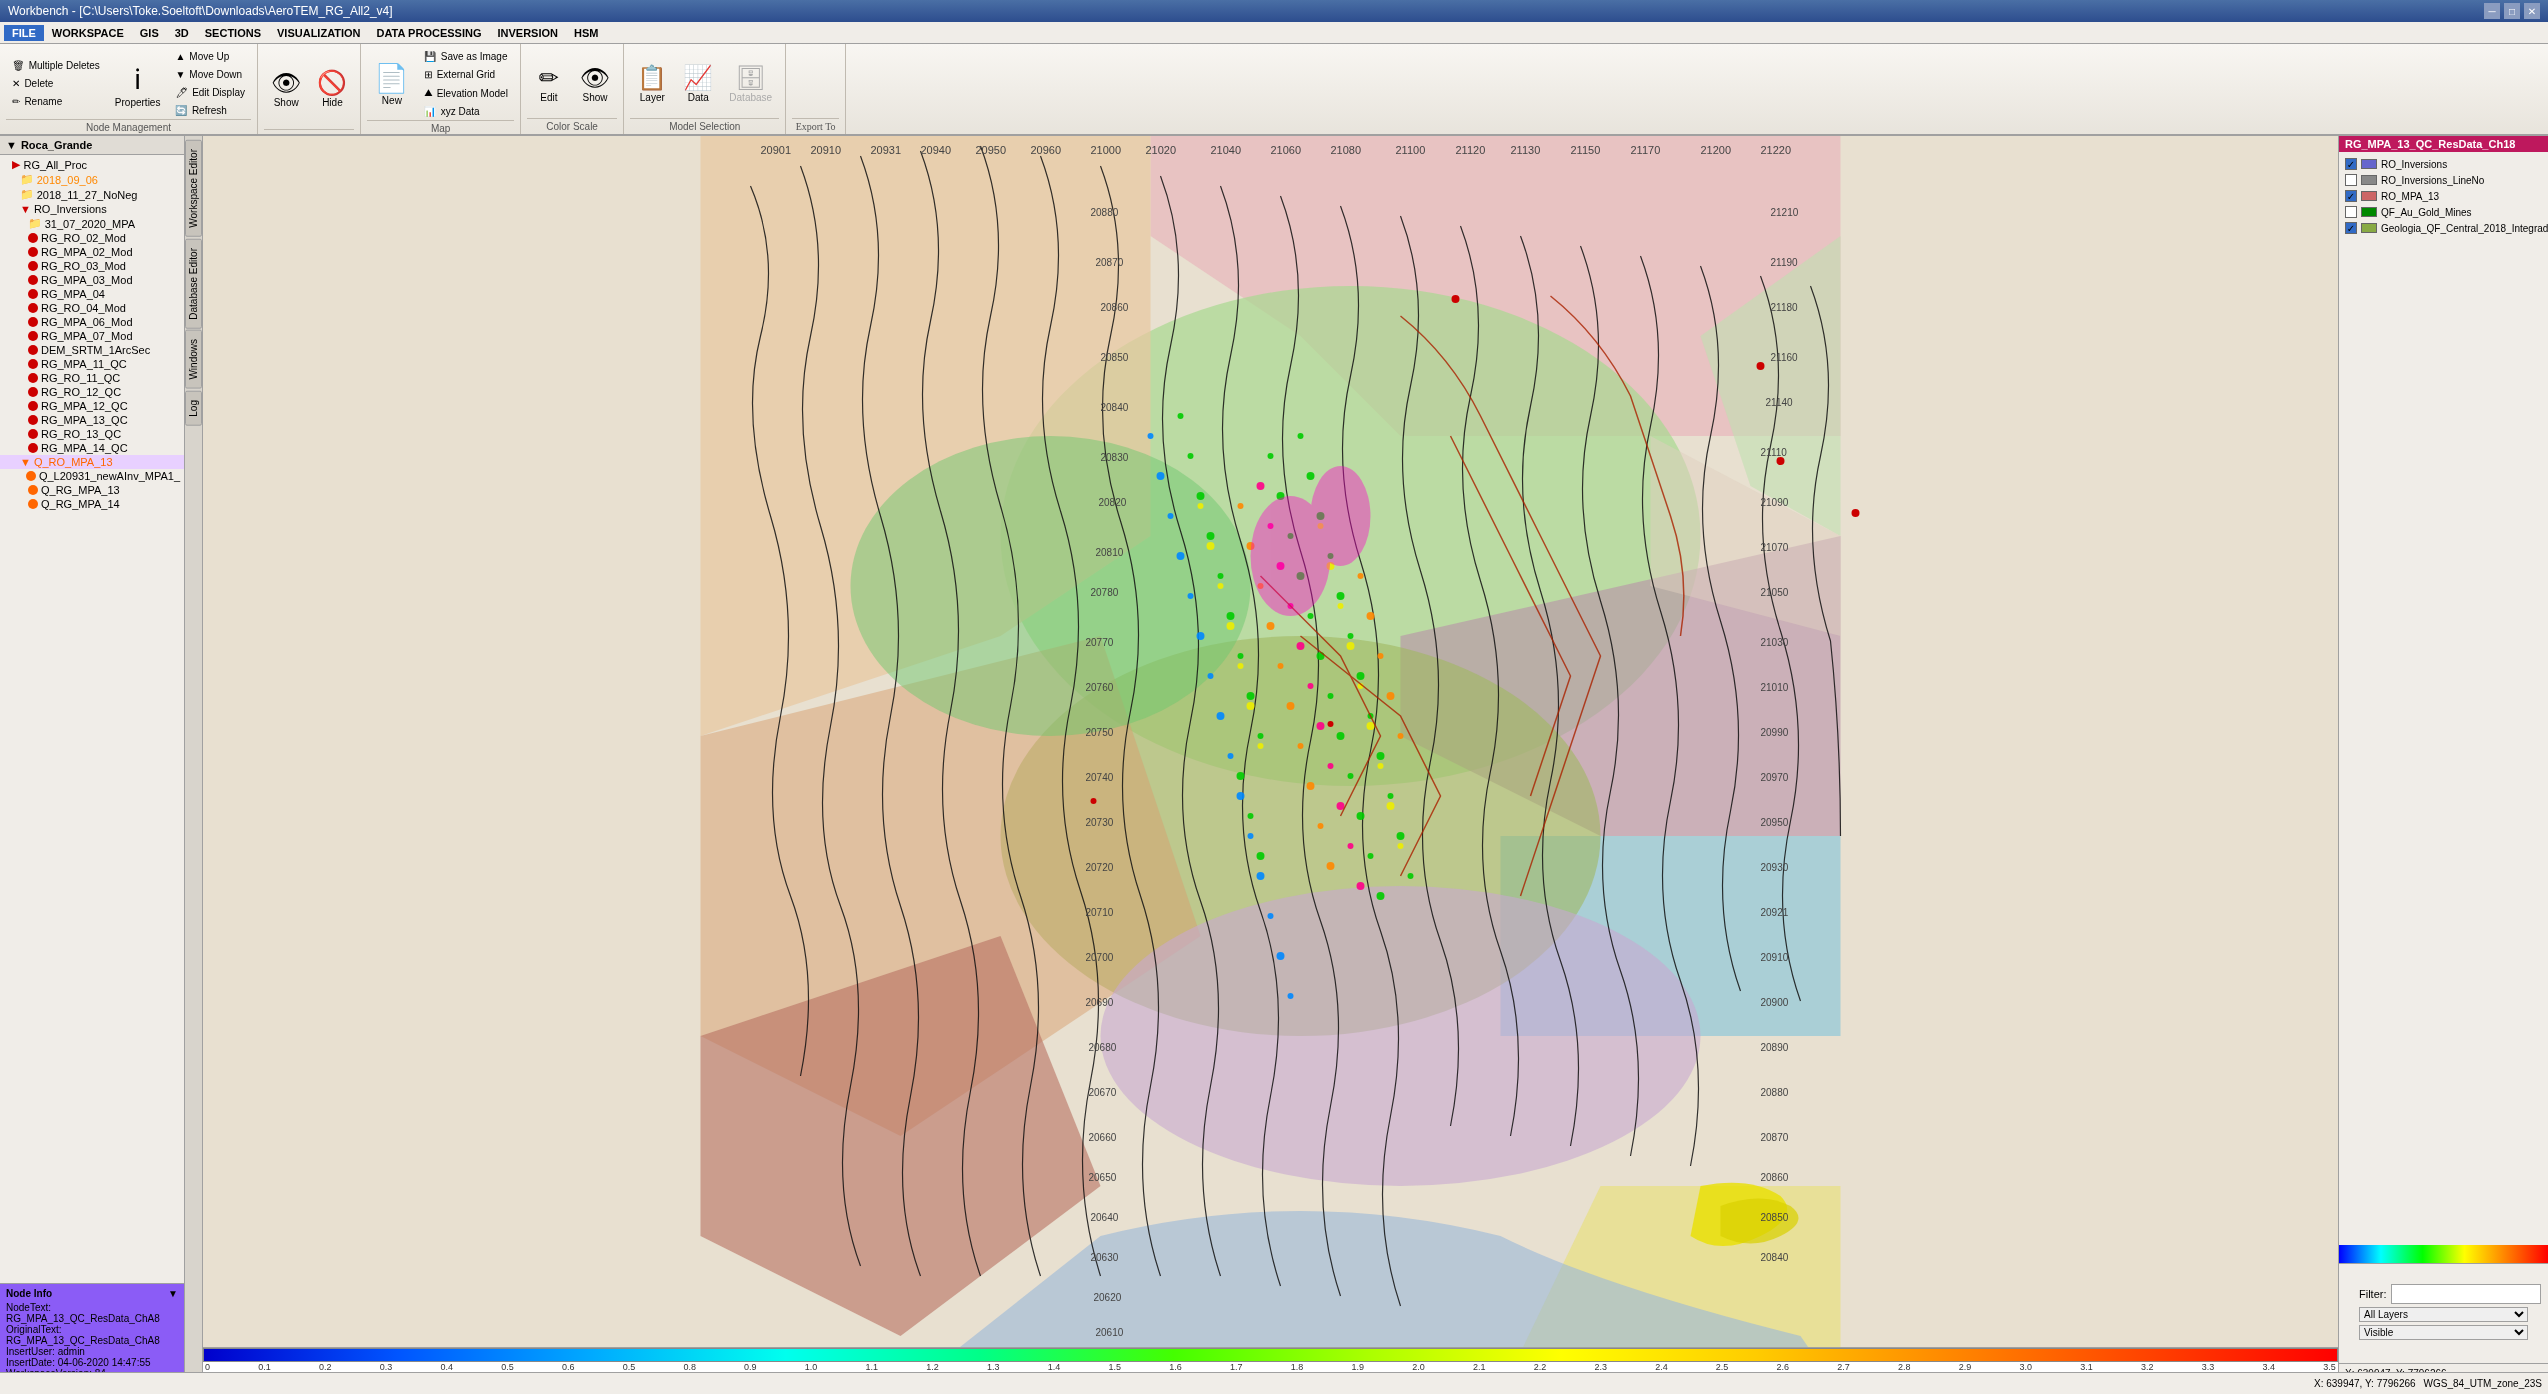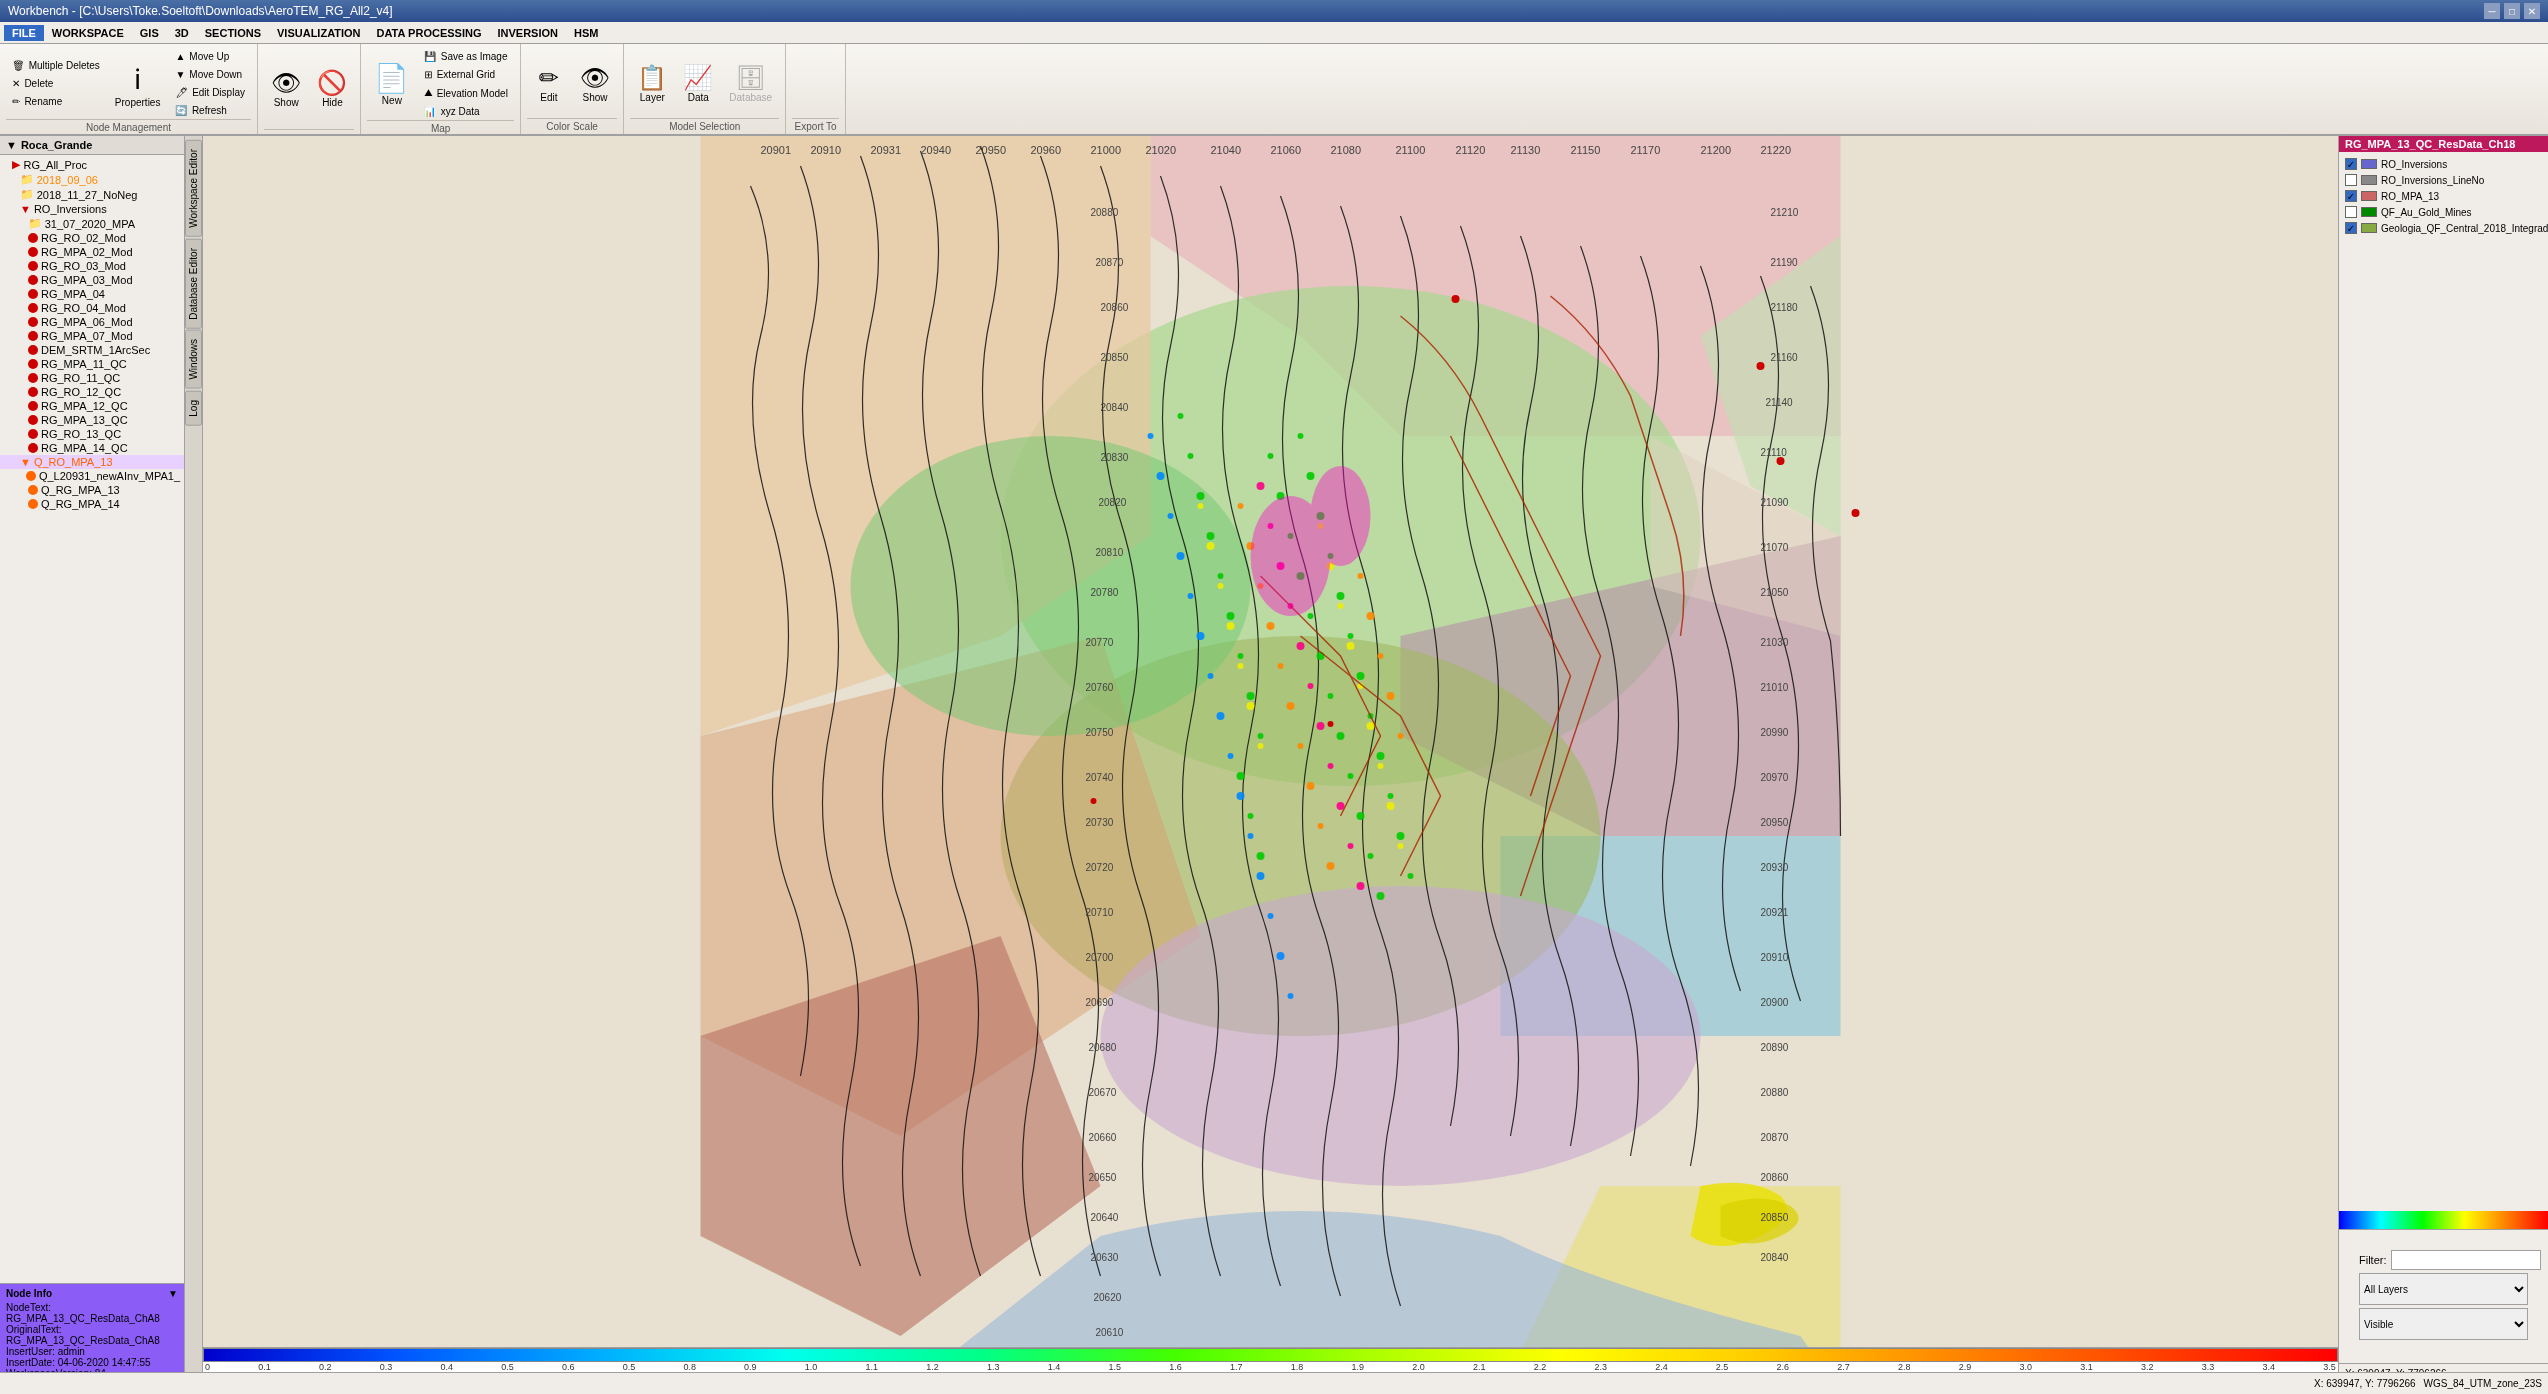--- a/index.html
+++ b/index.html
@@ -174,21 +174,21 @@
     .legend-color-box { width: 16px; height: 10px; border: 1px solid #666; flex-shrink: 0; }
 
     
     #filter-panel {
       border-top: 1px solid #a0a0a0;
       padding: 20px;
       background: #f0ede8;
     }
     .filter-row { display: flex; align-items: center; gap: 4px; margin-bottom: 3px; font-size: 11px; }
     .filter-input { flex: 1; height: 20px; border: 1px solid #a0a0a0; padding: 1px 3px; font-size: 11px; }
-    .filter-select { flex: 1; height: 32px; border: 1px solid #a0a0a0; font-size: 10px; }
+    .filter-select { flex: 1; height: 15px; border: 1px solid #a0a0a0; font-size: 10px; }
 
     
     #color-scale-bar {
       height: 18px;
       background: linear-gradient(to right, #0000ff, #00ffff, #00ff00, #ffff00, #ff8000, #ff0000);
       margin: 0;
     }
 
     
     #status-bar {
@@ -361,21 +361,21 @@
         <span>Data</span>
       </div>
       <div class="ribbon-btn" style="color:#aaa;">
         <span style="font-size:24px;">🗄</span>
         <span>Database</span>
       </div>
     </div>
     <div class="ribbon-group-label">Model Selection</div>
   </div>
 
-  <div class="ribbon-group" style="min-width:60px;">
+  <div class="ribbon-group" style="min-width:60px;font-family:Liberation Serif, serif;">
     <div class="ribbon-buttons-row"></div>
     <div class="ribbon-group-label">Export To</div>
   </div>
 </div>
 
 <div id="main-area">
 
   <div id="left-panel">
     <div id="tree-header">
       <span>▼</span>

